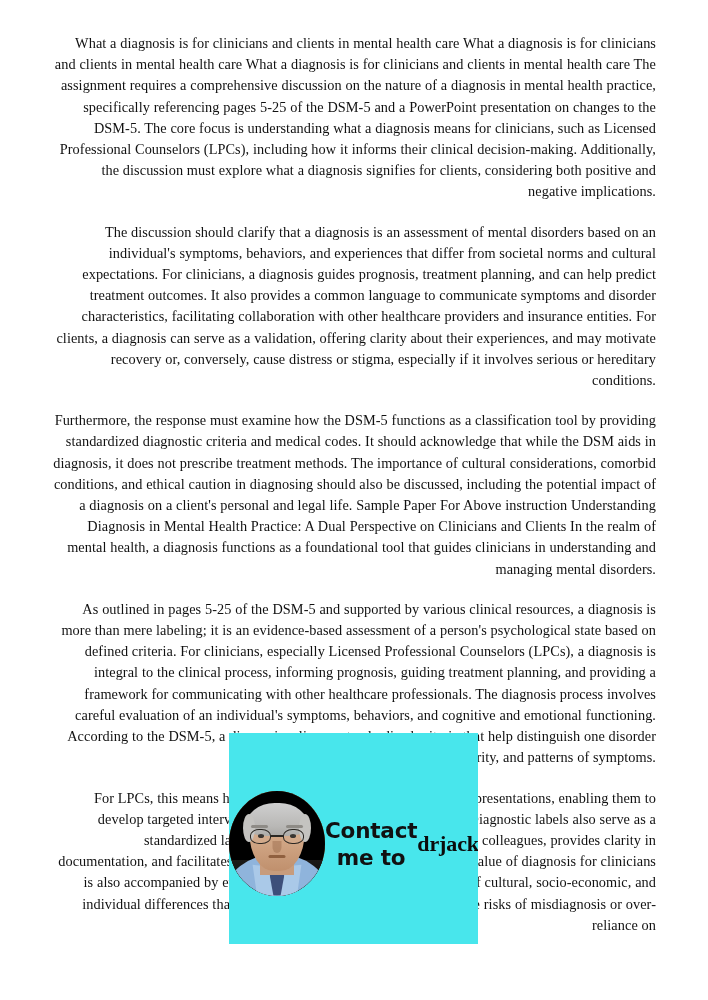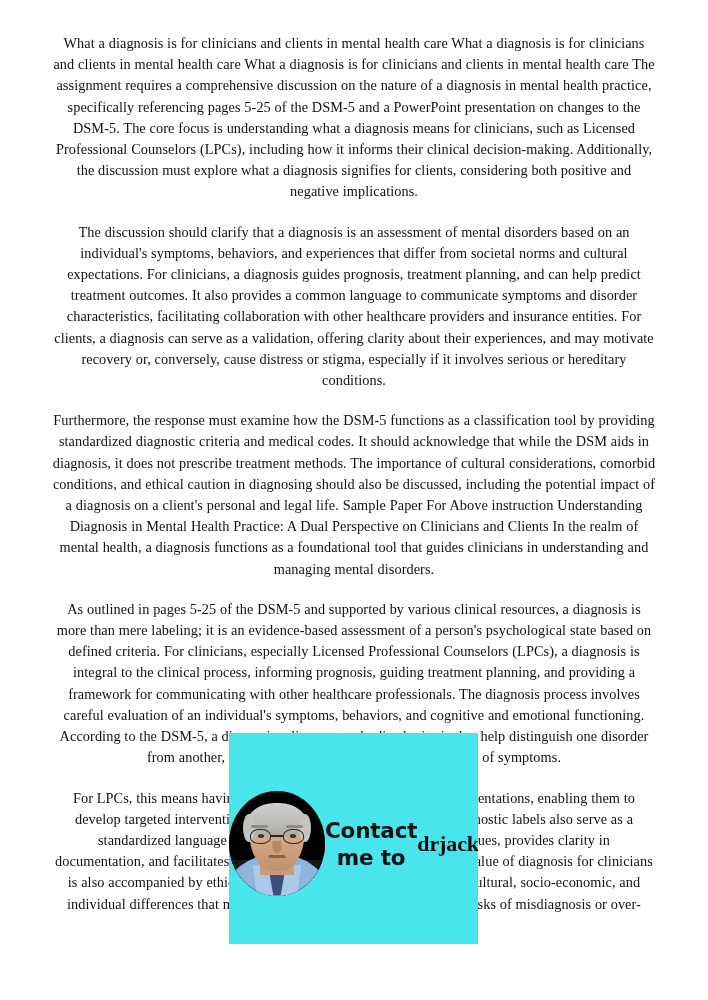--- a/index.html
+++ b/index.html
@@ -32,21 +32,21 @@
     top: 33px;
     width: 604px;
   }
 
   .para {
     font-family: "Liberation Serif", "DejaVu Serif", serif;
     font-size: 14.3px;
     line-height: 21.2px;
     color: #111111;
     margin: 0 0 19px 0;
-    text-align: center;
+    text-align: right;
     white-space: pre-wrap;
     word-spacing: 0.1px;
     letter-spacing: 0.005em;
   }
   .para:last-child { margin-bottom: 0; }
 
   
   #contact-overlay {
     position: absolute;
     left: 229px;

